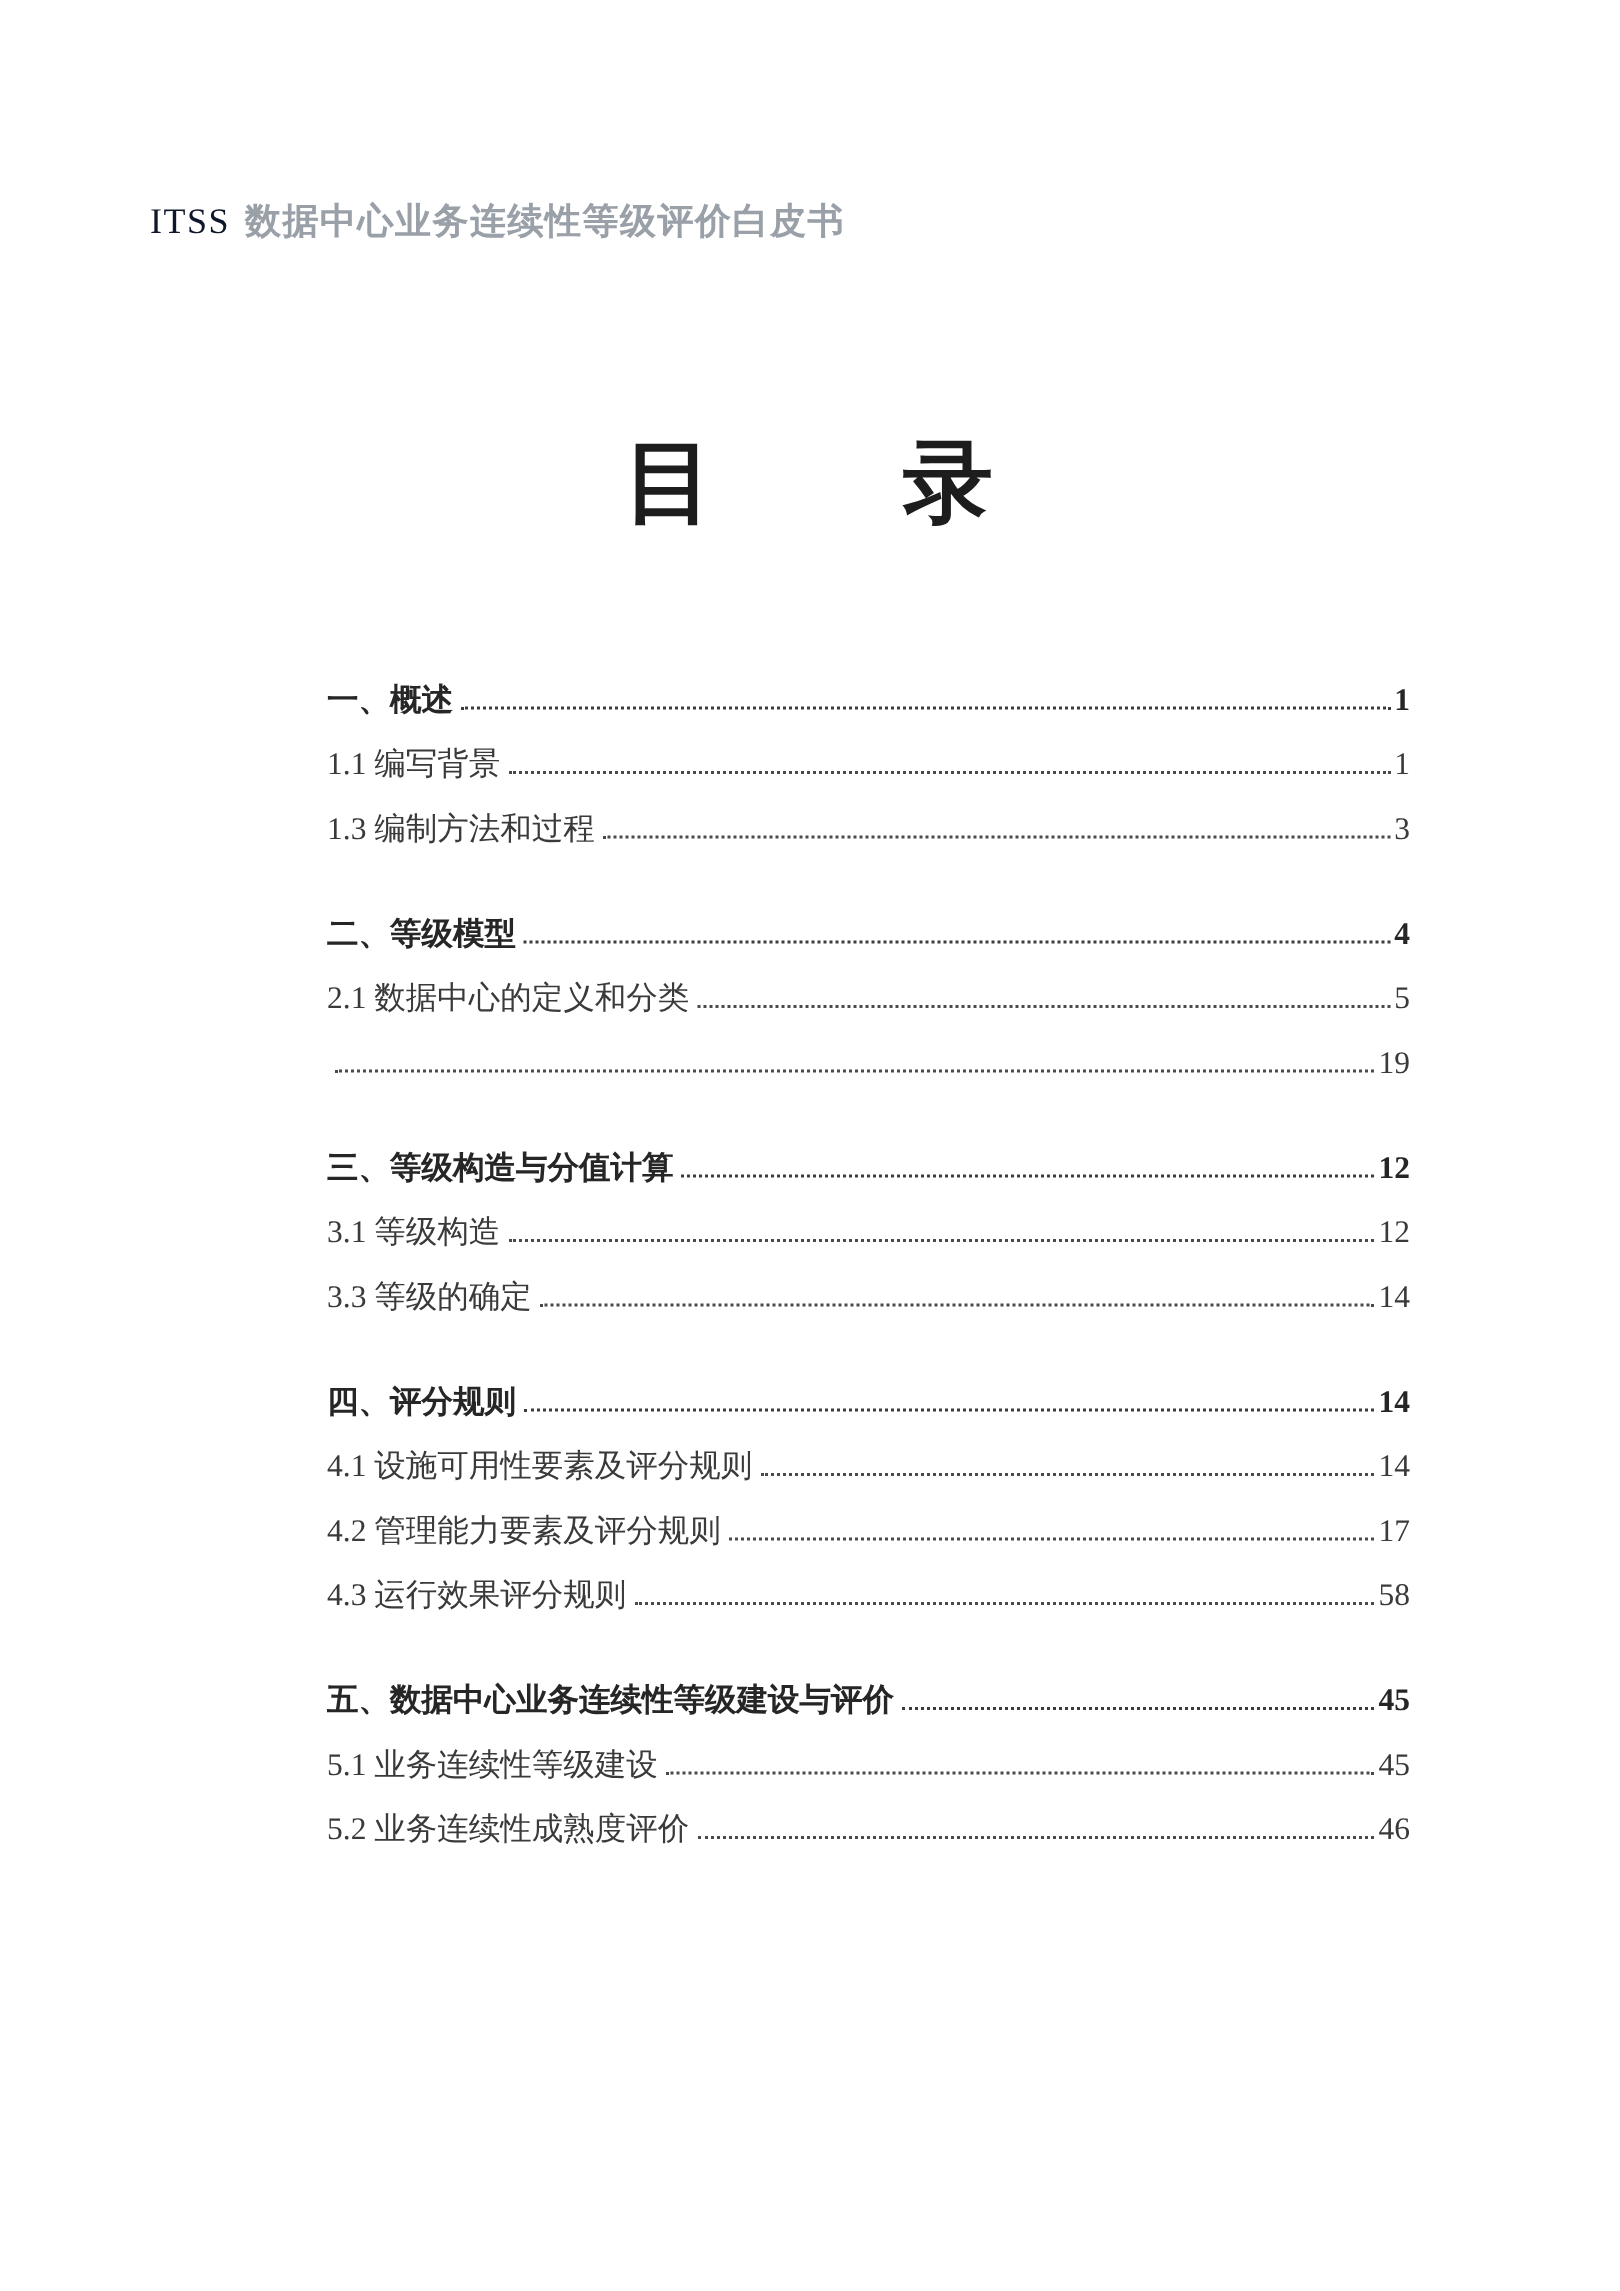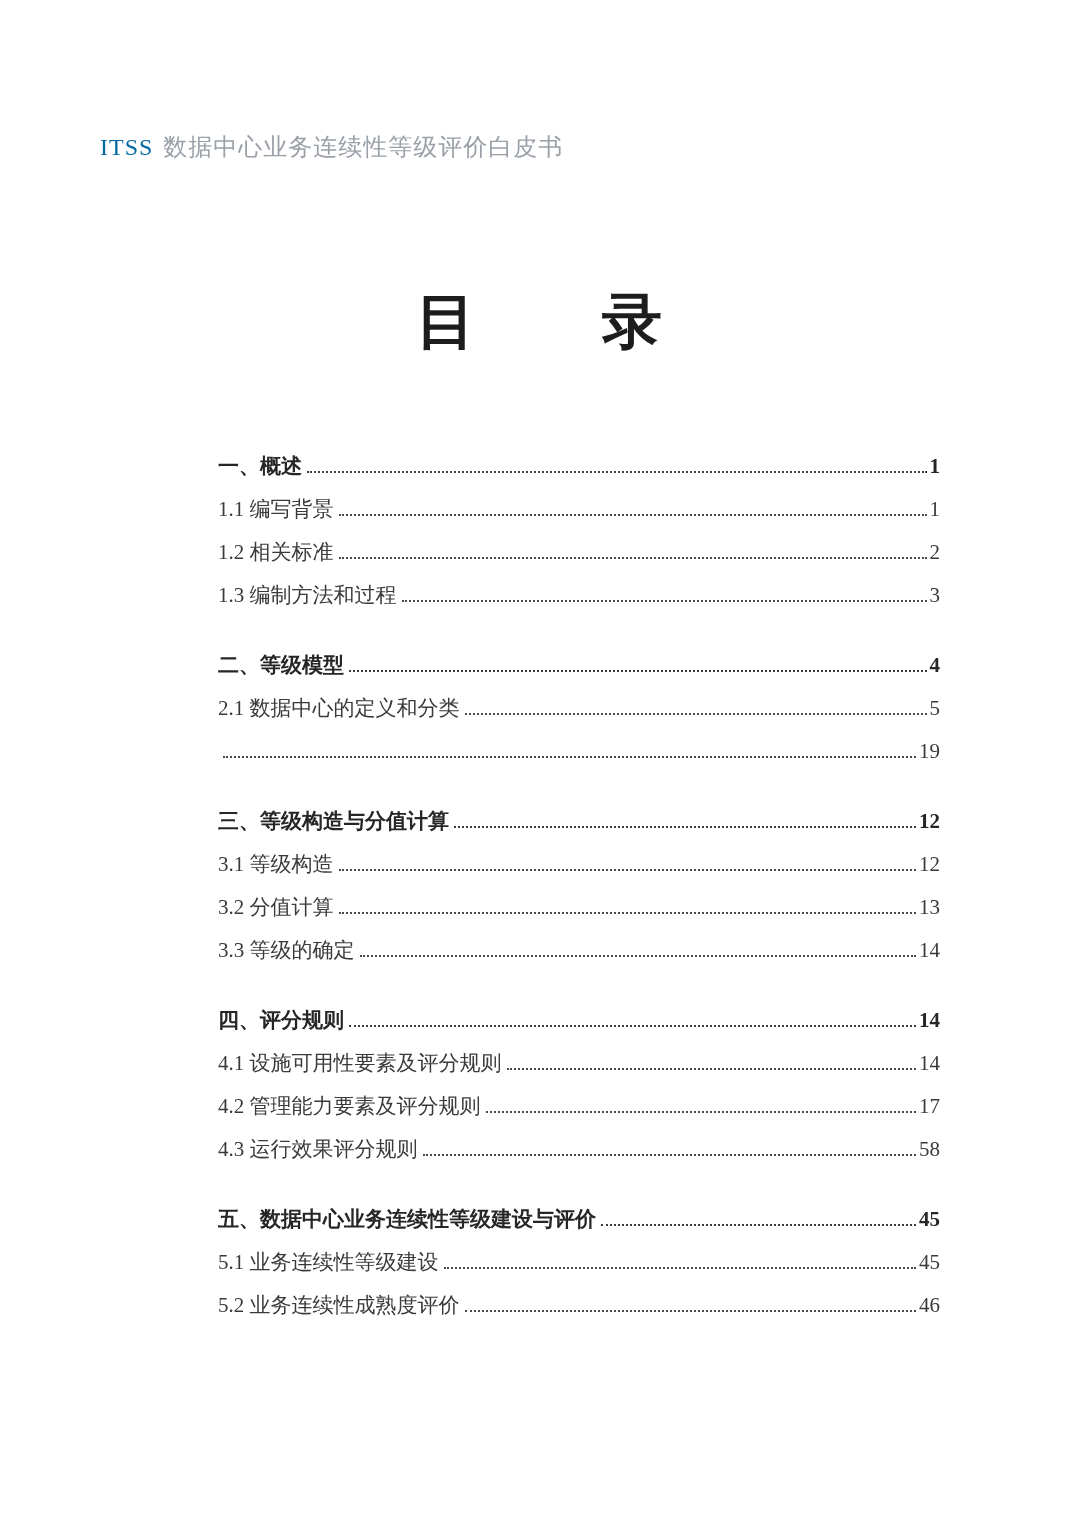--- a/index.html
+++ b/index.html
@@ -12,22 +12,22 @@
     overflow: hidden;
   }
   .doc-header {
     position: absolute;
     left: 100px;
     top: 131px;
     font-size: 24px;
     letter-spacing: 1px;
     white-space: nowrap;
   }
-  .doc-header .brand { color: #0369a1; margin-right: 10px; margin-top: 29px; }
-  .doc-header .doc-title { color: #9aa0a8; }
+  .doc-header .brand { color: #0f172a; margin-right: 10px; margin-top: 29px; }
+  .doc-header .doc-title { color: #9aa0a8; font-weight: bold; }
   .toc-title {
     position: absolute;
     left: 0; right: 0;
     top: 282px;
     margin: 0;
     text-align: center;
     font-size: 60px;
     font-weight: bold;
     color: #1d1d1d;
     letter-spacing: 2px;
@@ -79,25 +79,20 @@
           <span class="t">一、概述</span>
           <span class="leader"></span>
           <span class="p">1</span>
         </div>
         <div class="row">
           <span class="t">1.1 编写背景</span>
           <span class="leader"></span>
           <span class="p">1</span>
         </div>
         <div class="row">
-          <span class="t">1.2 相关标准</span>
-          <span class="leader"></span>
-          <span class="p">2</span>
-        </div>
-        <div class="row">
           <span class="t">1.3 编制方法和过程</span>
           <span class="leader"></span>
           <span class="p">3</span>
         </div>
       </section>
       <section class="toc-section">
         <div class="row heading">
           <span class="t">二、等级模型</span>
           <span class="leader"></span>
           <span class="p">4</span>
@@ -115,25 +110,20 @@
       <section class="toc-section">
         <div class="row heading">
           <span class="t">三、等级构造与分值计算</span>
           <span class="leader"></span>
           <span class="p">12</span>
         </div>
         <div class="row">
           <span class="t">3.1 等级构造</span>
           <span class="leader"></span>
           <span class="p">12</span>
-        </div>
-        <div class="row">
-          <span class="t">3.2 分值计算</span>
-          <span class="leader"></span>
-          <span class="p">13</span>
         </div>
         <div class="row">
           <span class="t">3.3 等级的确定</span>
           <span class="leader"></span>
           <span class="p">14</span>
         </div>
       </section>
       <section class="toc-section">
         <div class="row heading">
           <span class="t">四、评分规则</span>

